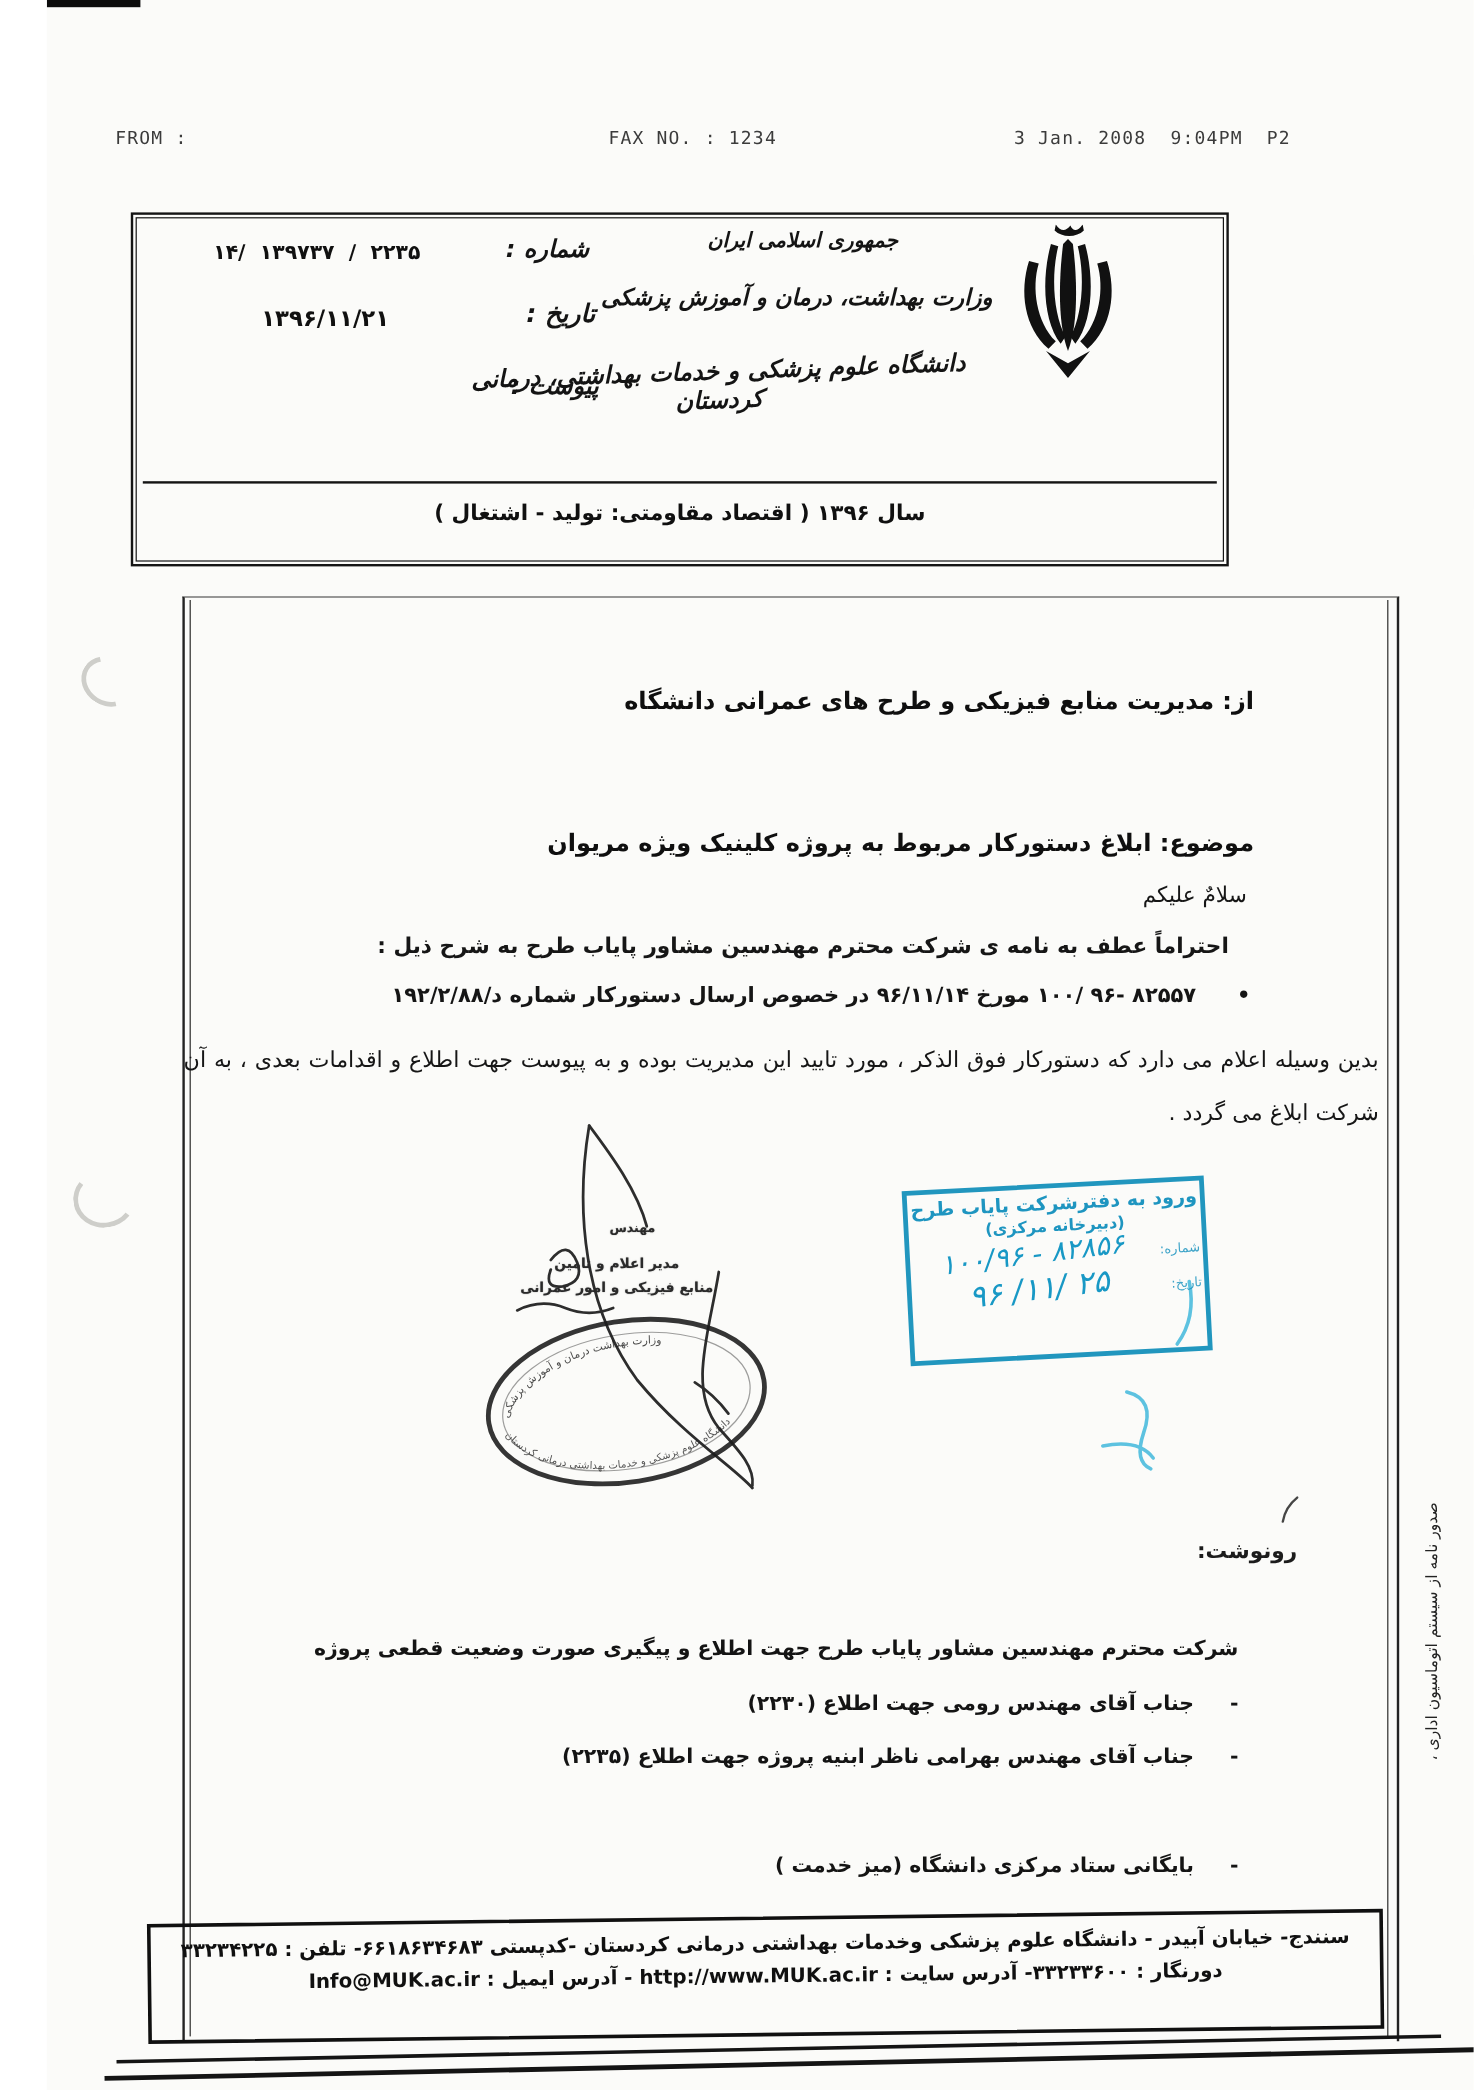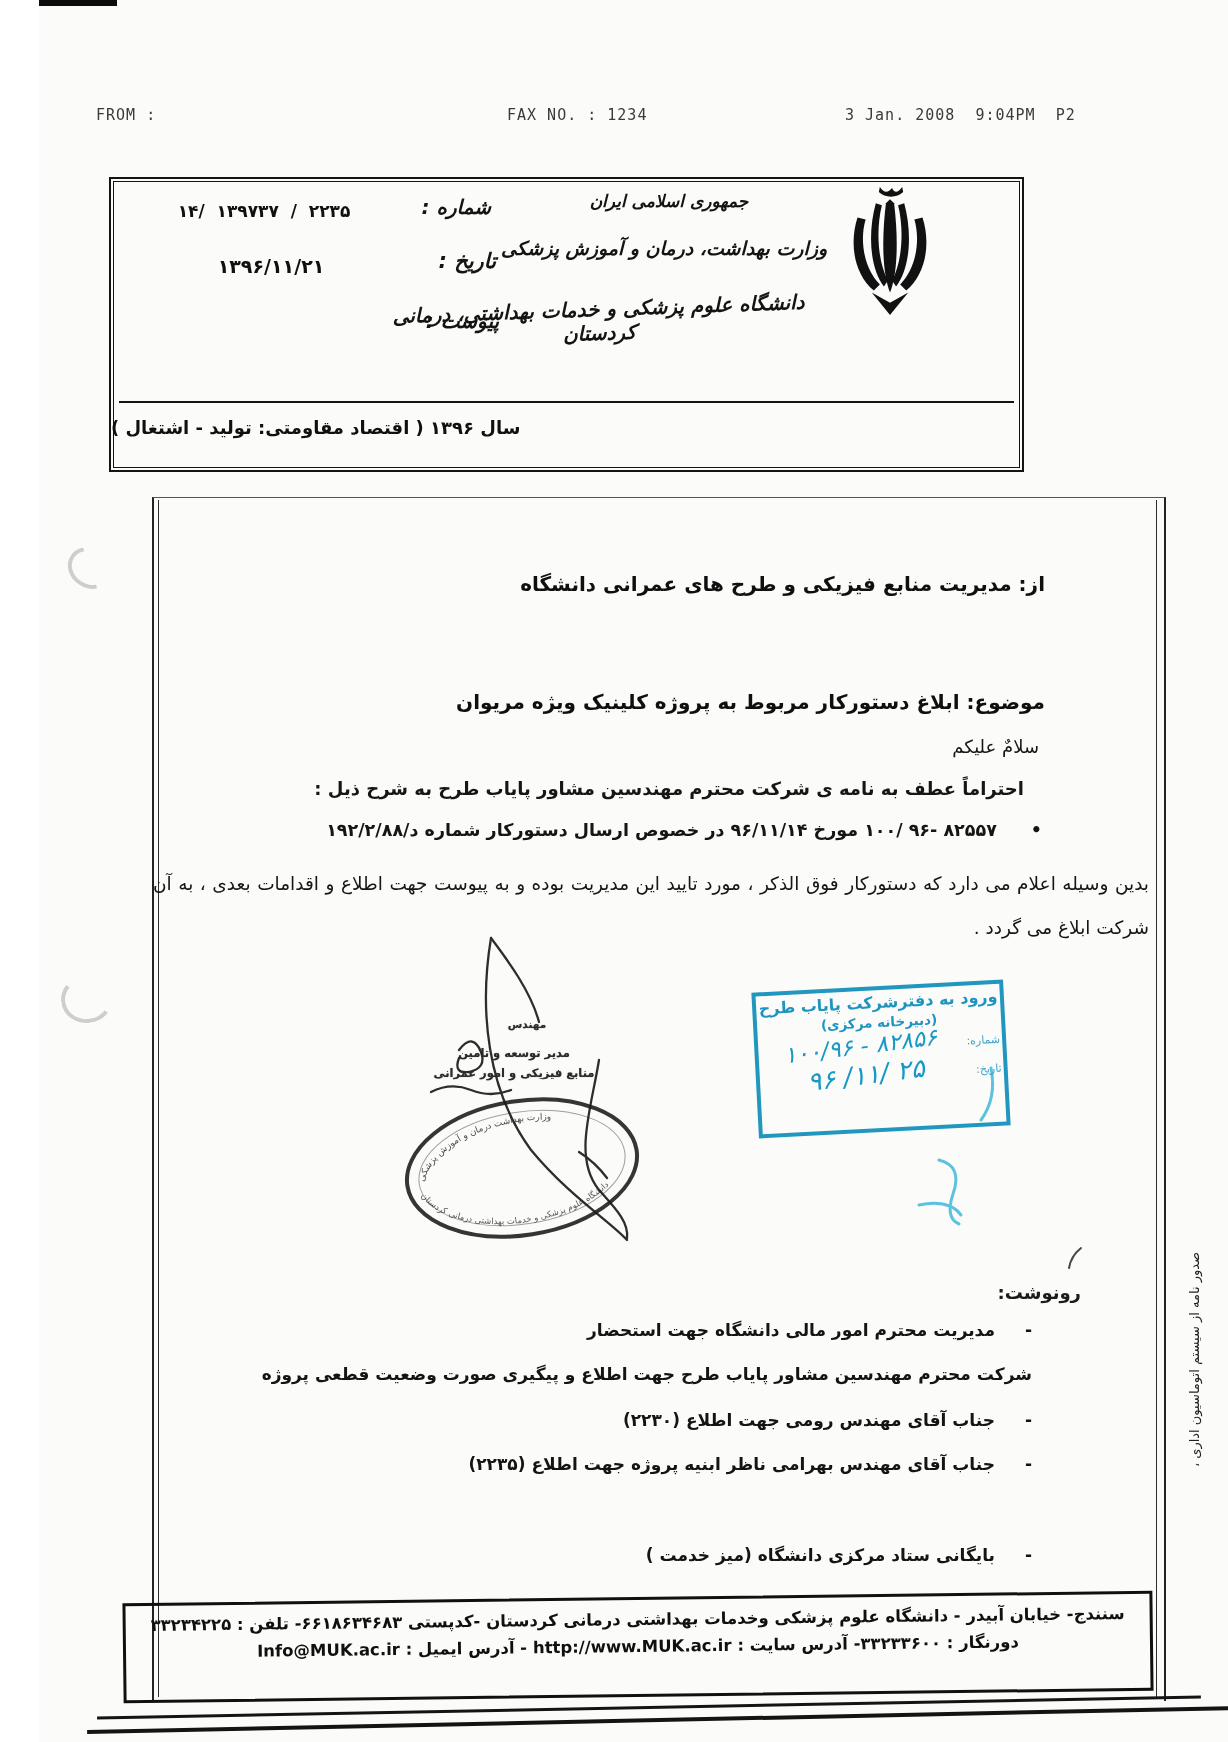--- a/index.html
+++ b/index.html
@@ -32,21 +32,21 @@
         transform:rotate(-4deg);white-space:nowrap;flex:1 1 auto;text-align:center;}
   .tiny-sig{font-size:10.5px;font-weight:bold;color:#2a2a2a;text-align:center;
             text-shadow:0 0 1px rgba(40,40,40,.55);}
   .footer-box{border:3px solid #101010;transform:rotate(-0.7deg);text-align:center;}
   .footer-box .f1{font-size:16.5px;font-weight:bold;margin-top:10px;color:#101010;}
   .footer-box .f2{font-size:16.5px;font-weight:bold;margin-top:8px;color:#101010;}
   .punch{border-radius:50%;border:4px solid #c7c7c2;border-top-color:transparent;
          border-right-color:transparent;opacity:.85;}
   .sidenote{font-size:13px;color:#222;white-space:nowrap;transform:rotate(-90deg);
             transform-origin:center;text-align:center;}
-  .slogan{font-weight:bold;font-size:18px;text-align:left;color:#101010;}
+  .slogan{font-weight:bold;font-size:18px;text-align:center;color:#101010;}
 </style>
 </head>
 <body>
 
 <div class="page">
 
   <div class="abs topbar" style="left:0;top:0;width:78px;height:6px;"></div>
   <div class="abs" style="left:1196px;top:1075px;width:2px;height:667px;background:#2a2a2a;opacity:.8;"></div>
   <div class="abs punch" style="left:28px;top:548px;width:38px;height:32px;transform:rotate(32deg);"></div>
   <div class="abs punch" style="left:22px;top:975px;width:44px;height:40px;transform:rotate(-8deg);"></div>
@@ -126,40 +126,37 @@
       <path d="M900 1160 q24 6 14 34 q-8 24 6 30"></path>
       <path d="M880 1205 q30 -6 42 10"></path>
     </g>
 
     <g fill="none" stroke="#262626" stroke-width="2" stroke-linecap="round" opacity=".85">
       <path d="M1042 1248 q-10 8 -12 20"></path>
     </g>
   </svg>
 
   <div class="abs tiny-sig rtl" style="left:418px;top:1018px;width:140px;">مهندس</div>
-  <div class="abs tiny-sig rtl" style="left:400px;top:1046px;width:150px;font-size:11.5px;">مدیر توسعه و تامین</div>
+  <div class="abs tiny-sig rtl" style="left:400px;top:1046px;width:150px;font-size:11.5px;">مدیر اعلام و تامین</div>
   <div class="abs tiny-sig rtl" style="left:385px;top:1066px;width:180px;font-size:11.5px;">منابع فیزیکی و امور عمرانی</div>
 
   <div class="abs stamp" style="left:716px;top:986px;width:244px;height:138px;">
     <div class="l1">ورود به دفترشرکت پایاب طرح</div>
     <div class="l2">(دبیرخانه مرکزی)</div>
     <div class="row" style="margin-top:2px;">
       <span class="slbl">شماره:</span>
       <span class="hand" style="font-size:23px;">⁦۱۰۰/۹۶ - ۸۲۸۵۶⁩</span>
     </div>
     <div class="row" style="margin-top:1px;">
       <span class="slbl">تاریخ:</span>
       <span class="hand" style="font-size:26px;">⁦۹۶ /۱۱/ ۲۵⁩</span>
     </div>
   </div>
 
   <div class="abs rtl" style="right:186px;top:1282px;font-size:18px;font-weight:bold;">رونوشت:</div>
-  <div class="abs ccitem rtl" style="right:235px;top:1320px;">
-    <span class="dash">-</span><span>مدیریت محترم امور مالی دانشگاه جهت استحضار</span>
-  </div>
   <div class="abs ccitem rtl" style="right:235px;top:1364px;">
     <span>شرکت محترم مهندسین مشاور پایاب طرح جهت اطلاع و پیگیری صورت وضعیت قطعی پروژه</span>
   </div>
   <div class="abs ccitem rtl" style="right:235px;top:1410px;">
     <span class="dash">-</span><span>جناب آقای مهندس رومی جهت اطلاع (۲۲۳۰)</span>
   </div>
   <div class="abs ccitem rtl" style="right:235px;top:1454px;">
     <span class="dash">-</span><span>جناب آقای مهندس بهرامی ناظر ابنیه پروژه جهت اطلاع (۲۲۳۵)</span>
   </div>
   <div class="abs ccitem rtl" style="right:235px;top:1545px;">

